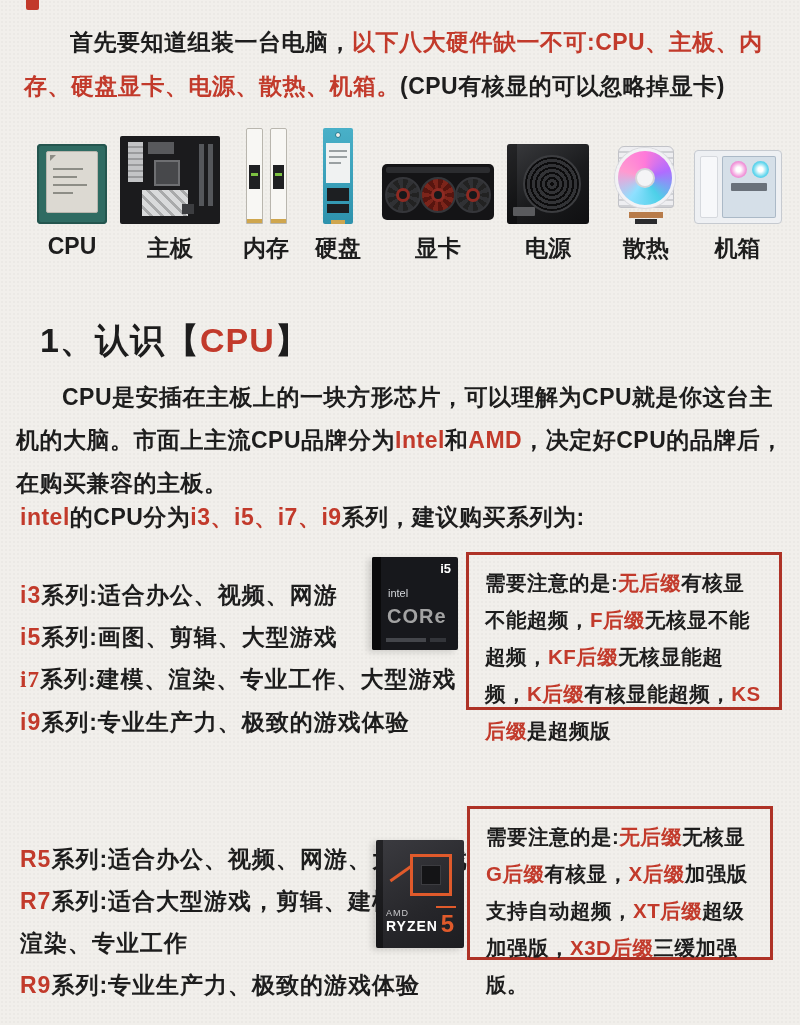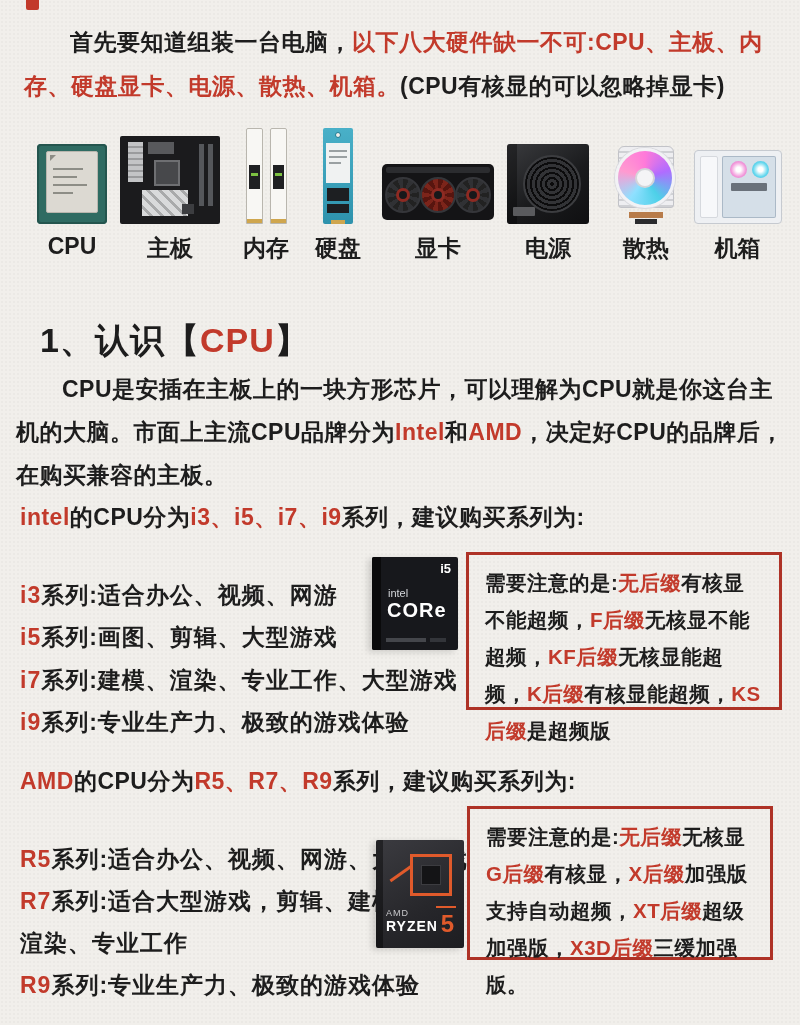--- a/index.html
+++ b/index.html
@@ -99,46 +99,46 @@
   .case .gpu-sil{position:absolute;right:14px;top:32px;width:36px;height:8px;background:#6a717a;border-radius:1px;}
   .case .rgb1,.case .rgb2{position:absolute;width:17px;height:17px;border-radius:50%;}
   .case .rgb1{right:12px;top:10px;background:radial-gradient(circle,#fff 20%,#64d7ee 60%,#3fb7d8 100%);}
   .case .rgb2{right:34px;top:10px;background:radial-gradient(circle,#fff 20%,#f29adb 60%,#d86fc2 100%);}
   .case .front{position:absolute;left:5px;top:5px;bottom:5px;width:18px;background:#f7f8fa;border:1px solid #d6d9de;border-radius:2px;}
 
   
   .sec-title{left:20px;top:318px;font-size:34px;letter-spacing:1px;margin-left:20px;}
 
   
-  .cpu-para{left:16px;top:368px;width:774px;font-size:23px;line-height:43px;text-indent:2em;letter-spacing:.5px;}
+  .cpu-para{left:16px;top:376px;width:774px;font-size:23px;line-height:43px;text-indent:2em;letter-spacing:.5px;}
 
   .series-heading{font-size:23px;letter-spacing:.5px;}
   .intel-heading{left:20px;top:502px;}
   .amd-heading{left:20px;top:766px;}
 
   .series-line{font-size:23px;letter-spacing:1px;white-space:pre-line;line-height:42px;margin-top:23px;}
   .i3{left:20px;top:551px;}
   .i5{left:20px;top:593px;}
-  .i7{left:20px;top:636px;}
+  .i7{left:20px;top:636px;font-family:Liberation Serif, serif;}
   .i9{left:20px;top:678px;}
   .r5{left:20px;top:815px;}
   .r7{left:20px;top:857px;width:470px;}
   .r9{left:20px;top:941px;}
 
   
   .note-box{border:3px solid var(--border-red);padding:9px 16px;font-size:20.5px;line-height:37px;letter-spacing:.5px;background:transparent;}
   .intel-note{left:466px;top:552px;width:316px;height:158px;}
   .amd-note{left:467px;top:806px;width:306px;height:154px;}
 
   
   .intel-box{left:372px;top:557px;width:86px;height:93px;background:#17181c;border-radius:2px;box-shadow:-4px 2px 6px rgba(0,0,0,.15);}
   .intel-box .side{position:absolute;left:0;top:0;bottom:0;width:9px;background:#0a0a0b;border-radius:2px 0 0 2px;}
   .intel-box .badge{position:absolute;right:7px;top:4px;color:#fff;font-size:13px;font-weight:700;}
   .intel-box .brand{position:absolute;left:16px;top:30px;color:#d4d7db;font-size:11px;font-weight:400;}
-  .intel-box .product{position:absolute;left:15px;top:42px;color:#ffffff;font-size:20px;font-weight:700;letter-spacing:1px;}
+  .intel-box .product{position:absolute;left:15px;top:48px;color:#a3a3a3;font-size:20px;font-weight:700;letter-spacing:1px;}
   .intel-box .foot{position:absolute;left:14px;bottom:8px;width:40px;height:4px;background:#44464b;}
   .intel-box .foot2{position:absolute;right:12px;bottom:8px;width:16px;height:4px;background:#33353a;}
 
   
   .amd-box{left:376px;top:840px;width:88px;height:108px;background:linear-gradient(150deg,#3b3b40 0%,#27272b 60%,#1d1d21 100%);border-radius:2px;box-shadow:-4px 2px 6px rgba(0,0,0,.15);}
   .amd-box .frame{position:absolute;right:12px;top:14px;width:42px;height:42px;border:3px solid #e05a2b;}
   .amd-box .chipwin{position:absolute;right:23px;top:25px;width:20px;height:20px;background:#141416;border:1px solid #3c3c40;}
   .amd-box .diag{position:absolute;right:50px;top:32px;width:26px;height:3px;background:#e05a2b;transform:rotate(-35deg);}
   .amd-box .brand-top{position:absolute;left:10px;bottom:30px;color:#c9c9cc;font-size:9px;font-weight:400;letter-spacing:1px;}
   .amd-box .brand-bottom{position:absolute;left:10px;bottom:14px;color:#fff;font-size:14px;font-weight:700;letter-spacing:1px;}
@@ -292,21 +292,20 @@
     <div class="side"></div>
     <div class="badge">i5</div>
     <div class="brand">intel</div>
     <div class="product">CORe</div>
     <div class="foot"></div>
     <div class="foot2"></div>
   </div>
 
   <div class="abs note-box intel-note"><span>需要注意的是:</span><span class="red">无后缀</span><span>有核显不能超频，</span><span class="red">F后缀</span><span>无核显不能超频，</span><span class="red">KF后缀</span><span>无核显能超频，</span><span class="red">K后缀</span><span>有核显能超频，</span><span class="red">KS后缀</span><span>是超频版</span></div>
 
-  <p class="abs series-heading amd-heading"><span class="red">AMD</span><span>的CPU分为</span><span class="red">R5、R7、R9</span><span>系列，建议购买系列为:</span></p>
 
   <p class="abs series-line r5"><span class="red">R5</span><span>系列:适合办公、视频、网游、大型游戏</span></p>
   <p class="abs series-line r7"><span class="red">R7</span><span>系列:适合大型游戏，剪辑、建模、
 渲染、专业工作</span></p>
   <p class="abs series-line r9"><span class="red">R9</span><span>系列:专业生产力、极致的游戏体验</span></p>
 
   <div class="abs amd-box">
     <div class="edge"></div>
     <div class="frame"></div>
     <div class="chipwin"></div>

